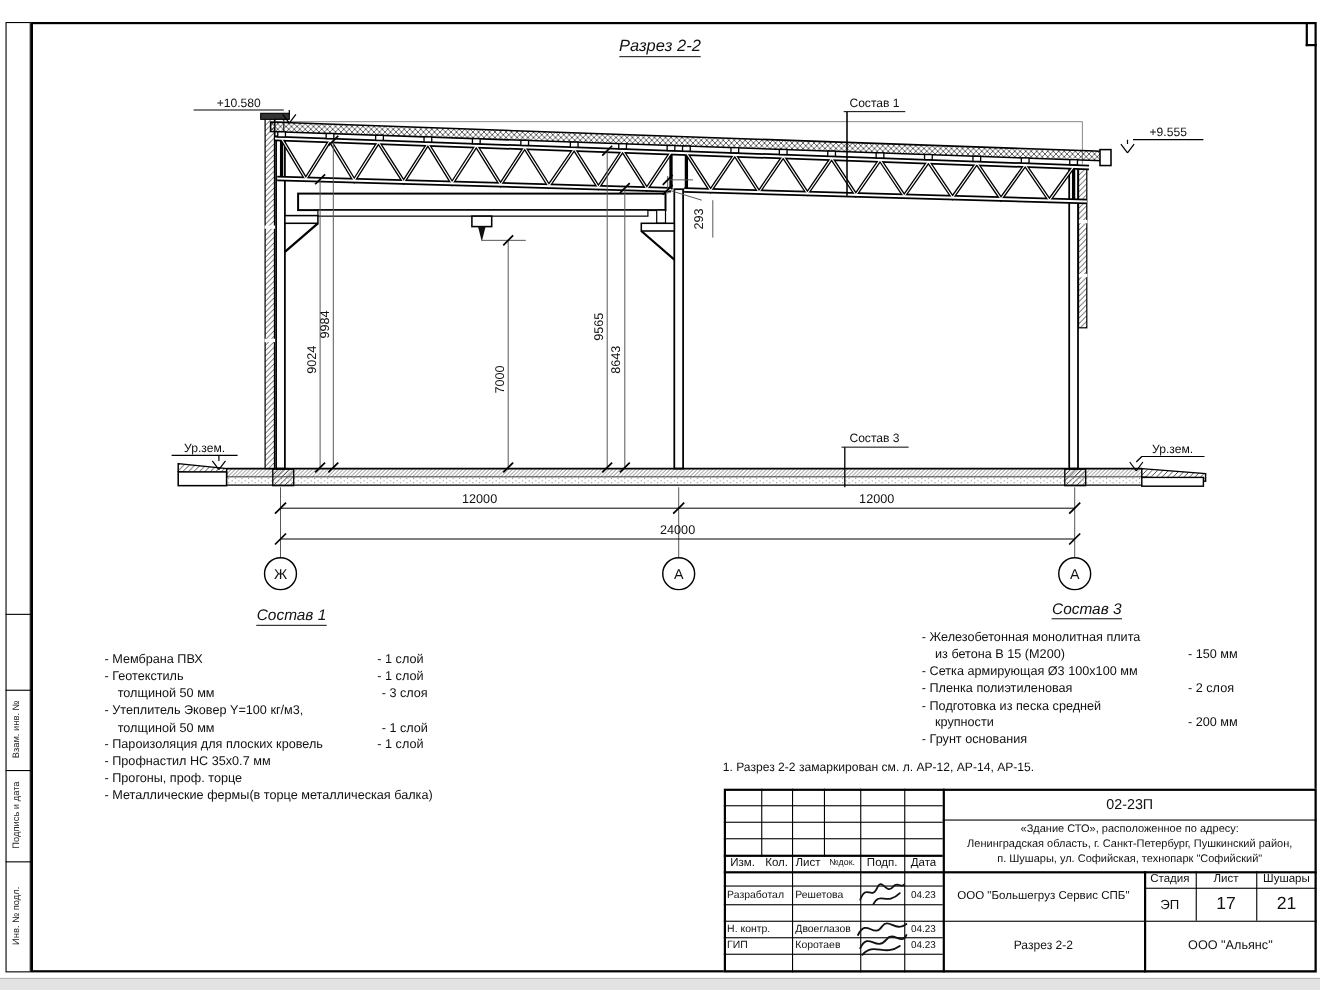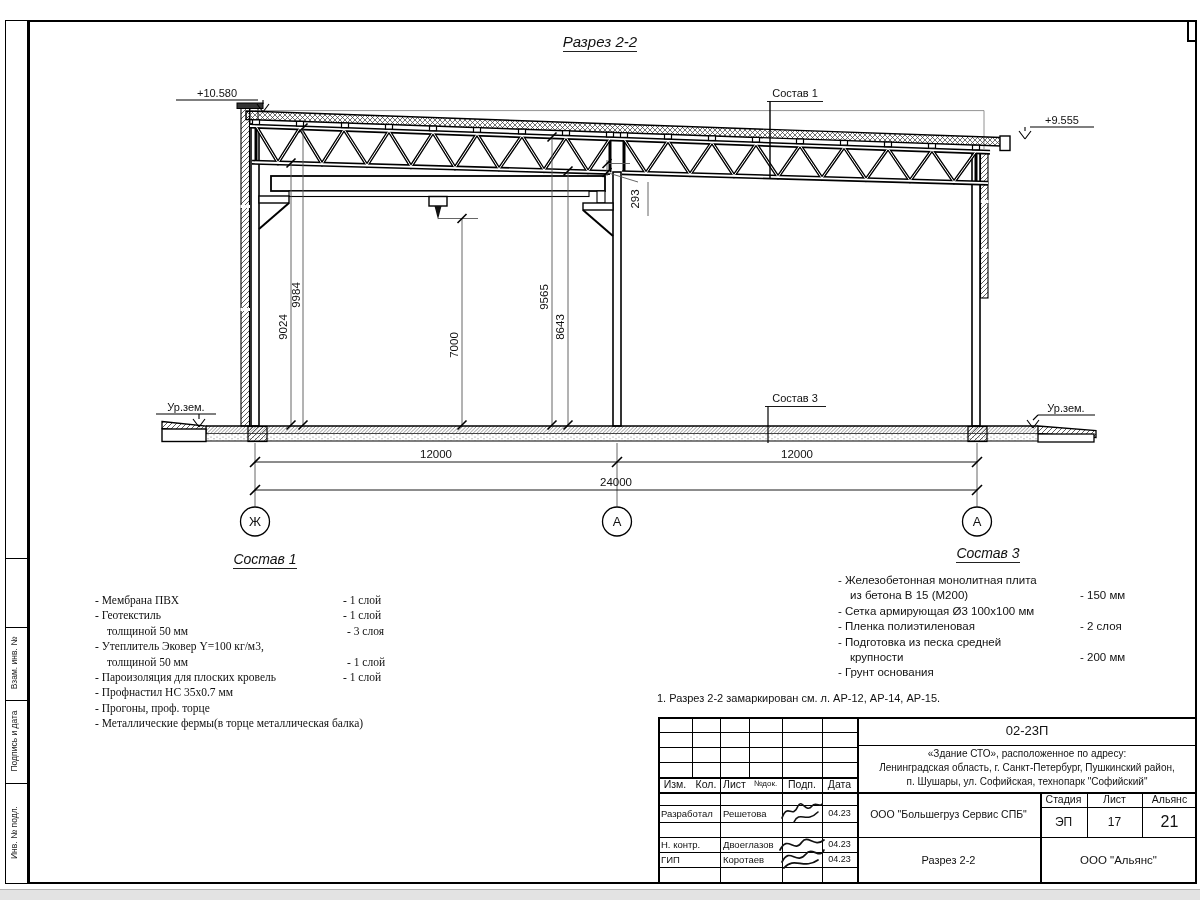--- a/index.html
+++ b/index.html
@@ -228,21 +228,21 @@
       <line x1="765" y1="406.5" x2="826" y2="406.5" stroke-width="0.9"></line>
       <line x1="768" y1="406.5" x2="768" y2="443" stroke-width="1.2"></line>
     </g>
     <text class="lbltxt" text-anchor="middle" x="795" y="97">Состав 1</text>
     <text class="lbltxt" text-anchor="middle" x="795" y="402">Состав 3</text>
   </svg>
 
   <div class="abs title-it" style="left:95px;top:551px;width:340px;text-align:center;font-size:14px;">
     <span class="underline">Состав 1</span>
   </div>
-  <div class="s-block" style="left:95px;top:594px;width:420px;font-family:Liberation Serif, serif;">
+  <div class="s-block" style="left:95px;top:594px;width:420px;">
     <div class="s-row">
         <span class="s-name">- Мембрана ПВХ</span>
         <span class="s-qty" style="left:248px;">- 1 слой</span>
       </div>
     <div class="s-row">
         <span class="s-name">- Геотекстиль</span>
         <span class="s-qty" style="left:248px;">- 1 слой</span>
       </div>
     <div class="s-row">
         <span class="s-name ind">толщиной 50 мм</span>
@@ -353,20 +353,20 @@
   </svg>
   <svg class="abs" style="left:778px;top:836px;" width="48" height="36" viewBox="0 0 48 36">
     <path d="M2,14 C10,-2 16,18 24,6 C30,-2 36,12 46,4 M4,26 C12,10 18,30 28,18 C34,10 42,24 46,14 M6,32 C16,20 26,34 40,24" fill="none" stroke="#111" stroke-width="1.7" stroke-linecap="round"></path>
   </svg>
 
   <div class="cell" style="left:857px;top:792px;width:183px;height:45px;font-size:10.5px;padding:0 4px;box-sizing:border-box;">ООО "Большегруз Сервис СПБ"</div>
   <div class="cell" style="left:857px;top:837px;width:183px;height:47px;font-size:11px;">Разрез 2-2</div>
 
   <div class="cell" style="left:1040px;top:792px;width:47px;height:15px;font-size:10.5px;">Стадия</div>
   <div class="cell" style="left:1087px;top:792px;width:55px;height:15px;font-size:10.5px;">Лист</div>
-  <div class="cell" style="left:1142px;top:792px;width:55px;height:15px;font-size:10.5px;">Альянс</div>
+  <div class="cell" style="left:1142px;top:792px;width:55px;height:15px;font-size:10.5px;">Шушары</div>
   <div class="cell" style="left:1040px;top:807px;width:47px;height:30px;font-size:12px;">ЭП</div>
-  <div class="cell" style="left:1087px;top:807px;width:55px;height:30px;font-size:12px;text-align:center;">17</div>
+  <div class="cell" style="left:1087px;top:807px;width:55px;height:30px;font-size:16px;text-align:center;">17</div>
   <div class="cell" style="left:1142px;top:807px;width:55px;height:30px;font-size:16px;">21</div>
   <div class="cell" style="left:1040px;top:837px;width:157px;height:47px;font-size:11.5px;">ООО "Альянс"</div>
 
   <div class="abs" style="left:0;top:889px;width:1200px;height:11px;background:#e3e3e3;border-top:1px solid #b5b5b5;"></div>
 </div>
 
 </body></html>

